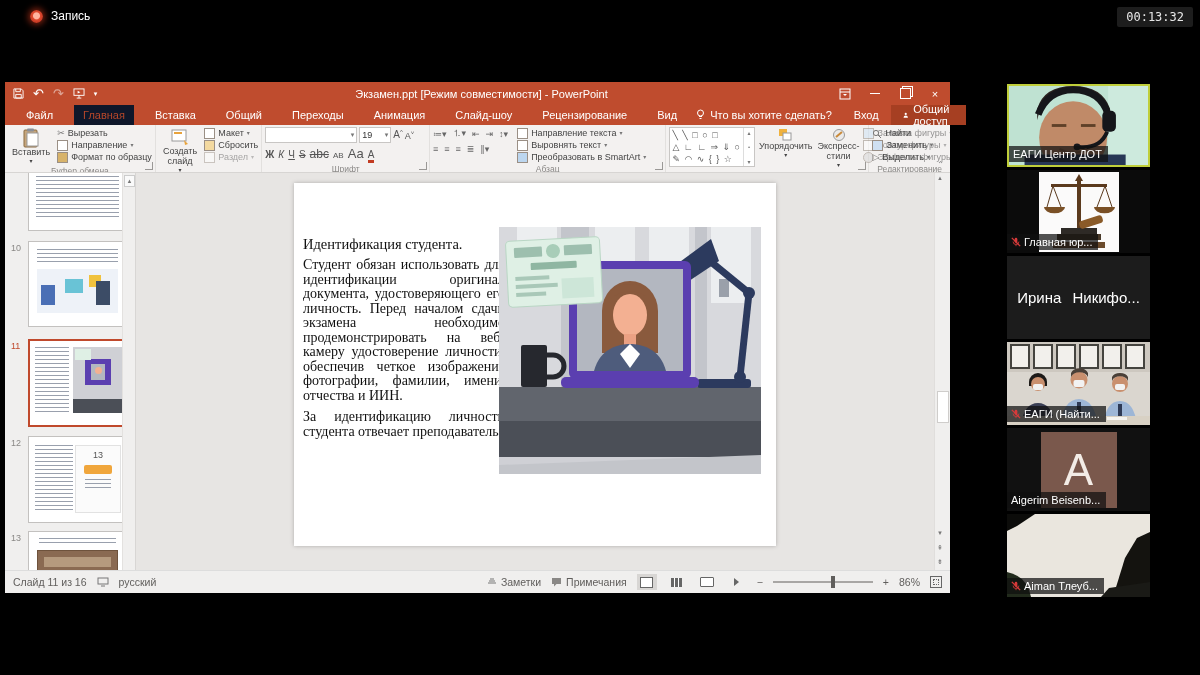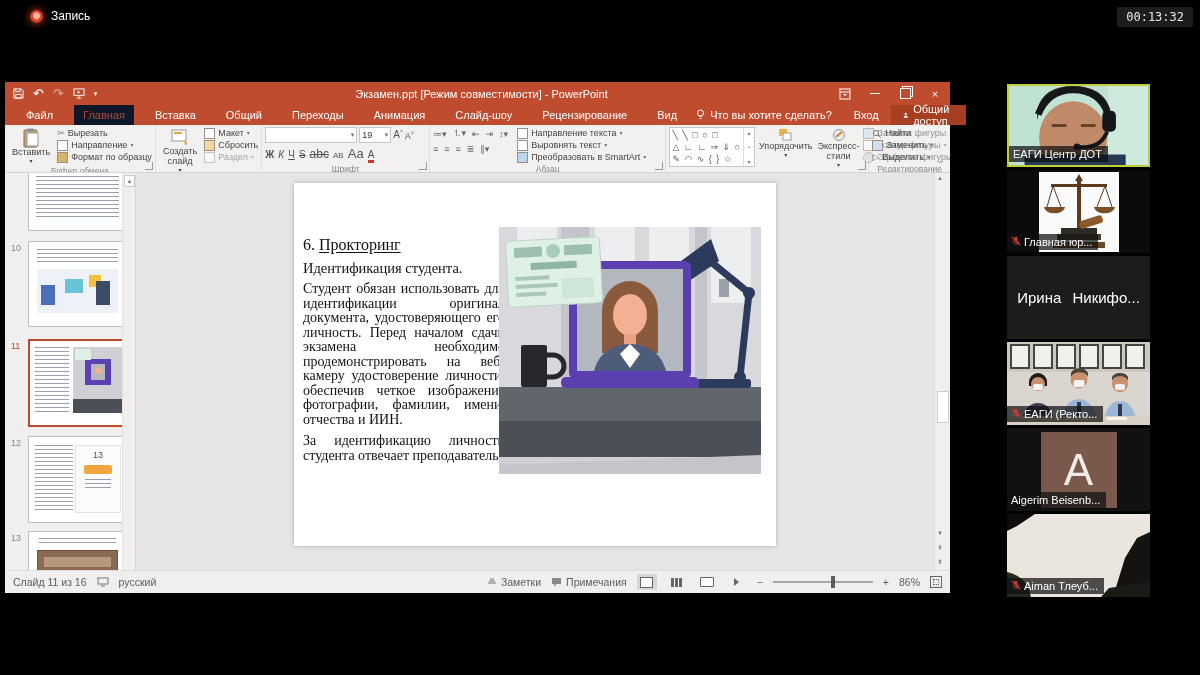--- a/index.html
+++ b/index.html
@@ -87,21 +87,21 @@
   .vb-show{width:0;height:0;border-left:5px solid #666;border-top:4px solid transparent;border-bottom:4px solid transparent;}
   .zoomtrack{width:100px;height:2px;background:#a8a6a4;position:relative;}
   .zoomthumb{position:absolute;left:58px;top:-5px;width:4px;height:12px;background:#605e5c;}
   .fit{width:10px;height:10px;border:1px solid #666;position:relative;}
   .fit:after{content:"";position:absolute;left:2px;top:2px;right:2px;bottom:2px;border:1px dotted #666;}
 
   
   #ppl{position:absolute;left:1007px;top:84px;width:143px;}
   .tile{position:absolute;left:0;width:143px;height:83px;background:#161616;overflow:hidden;}
   .tile.active{border:2px solid #bfce3a;box-sizing:border-box;}
-  .plabel{position:absolute;left:0;bottom:3px;display:flex;gap:3px;background:rgba(15,15,15,.72);color:#fff;font-size:11px;padding:2px 6px 2px 4px;max-width:138px;white-space:nowrap;}
+  .plabel{position:absolute;left:0;bottom:3px;display:flex;align-items:center;gap:3px;background:rgba(15,15,15,.72);color:#fff;font-size:11px;padding:2px 6px 2px 4px;max-width:138px;white-space:nowrap;}
   .namecenter{width:100%;height:100%;display:flex;align-items:center;justify-content:center;color:#fff;font-size:15px;word-spacing:7px;background:#1c1c1c;}
   .avatarbox{width:100%;height:100%;display:flex;align-items:center;justify-content:center;background:#111;}
   .avatar{width:76px;height:76px;background:#7a584c;display:flex;align-items:center;justify-content:center;color:#f3ece6;font-size:44px;}
   .imgcenter{width:100%;height:100%;display:flex;align-items:center;justify-content:center;background:#0b0b0b;}
 </style>
 </head>
 <body>
 
 <div id="stage">
 
@@ -428,21 +428,20 @@
         </div>
         <div class="tscroll">
             <span class="up">▲</span>
           </div>
       </div>
 
       <div class="canvascol">
         <div class="canvas">
           <div class="slide">
             <div class="slide-text">
-              <div class="s-title"><span>6. </span><u>Прокторинг</u></div>
               <div class="s-sub">Идентификация студента.</div>
               <div class="s-body">Студент обязан использовать для идентификации оригинал документа, удостоверяющего его личность. Перед началом сдачи экзамена необходимо продемонстрировать на веб-камеру удостоверение личности, обеспечив четкое изображение фотографии, фамилии, имени, отчества и ИИН.</div>
               <div class="s-body">За идентификацию личности студента отвечает преподаватель.</div>
             </div>
             <svg class="slide-illus" viewBox="0 0 262 247">
               <rect width="262" height="247" fill="#cfd0d5"></rect>
               <rect x="0" y="0" width="262" height="162" fill="#d8d9dd"></rect>
               <rect x="18" y="0" width="40" height="76" fill="#eceef0"></rect>
               <rect x="26" y="52" width="10" height="18" fill="#9aa0aa"></rect>
               <rect x="42" y="52" width="10" height="18" fill="#9aa0aa"></rect>
@@ -627,21 +626,21 @@
         <rect x="58" y="74" width="26" height="4" fill="#f5f4f0"></rect>
         <rect x="100" y="75" width="20" height="3" fill="#f5f4f0"></rect>
       </svg>
       <span class="plabel">
         <svg class="micon" viewBox="0 0 12 12">
             <rect x="4.4" y="1" width="3.2" height="6" rx="1.6" fill="#d83a3a"></rect>
             <path d="M2.5,5.5 a3.5 3.5 0 0 0 7,0" stroke="#d83a3a" fill="none"></path>
             <line x1="6" y1="9" x2="6" y2="11" stroke="#d83a3a"></line>
             <line x1="1" y1="1" x2="11" y2="11" stroke="#d83a3a" stroke-width="1.5"></line>
           </svg>
-        <span>ЕАГИ (Ректо...</span>
+        <span>ЕАГИ (Найти...</span>
         </span>
     </div>
 
     <div class="tile" style="top:344px">
       <div class="avatarbox">
         <div class="avatar">A</div>
       </div>
       <span class="plabel">
           <span>Aigerim Beisenb...</span>
         </span>

